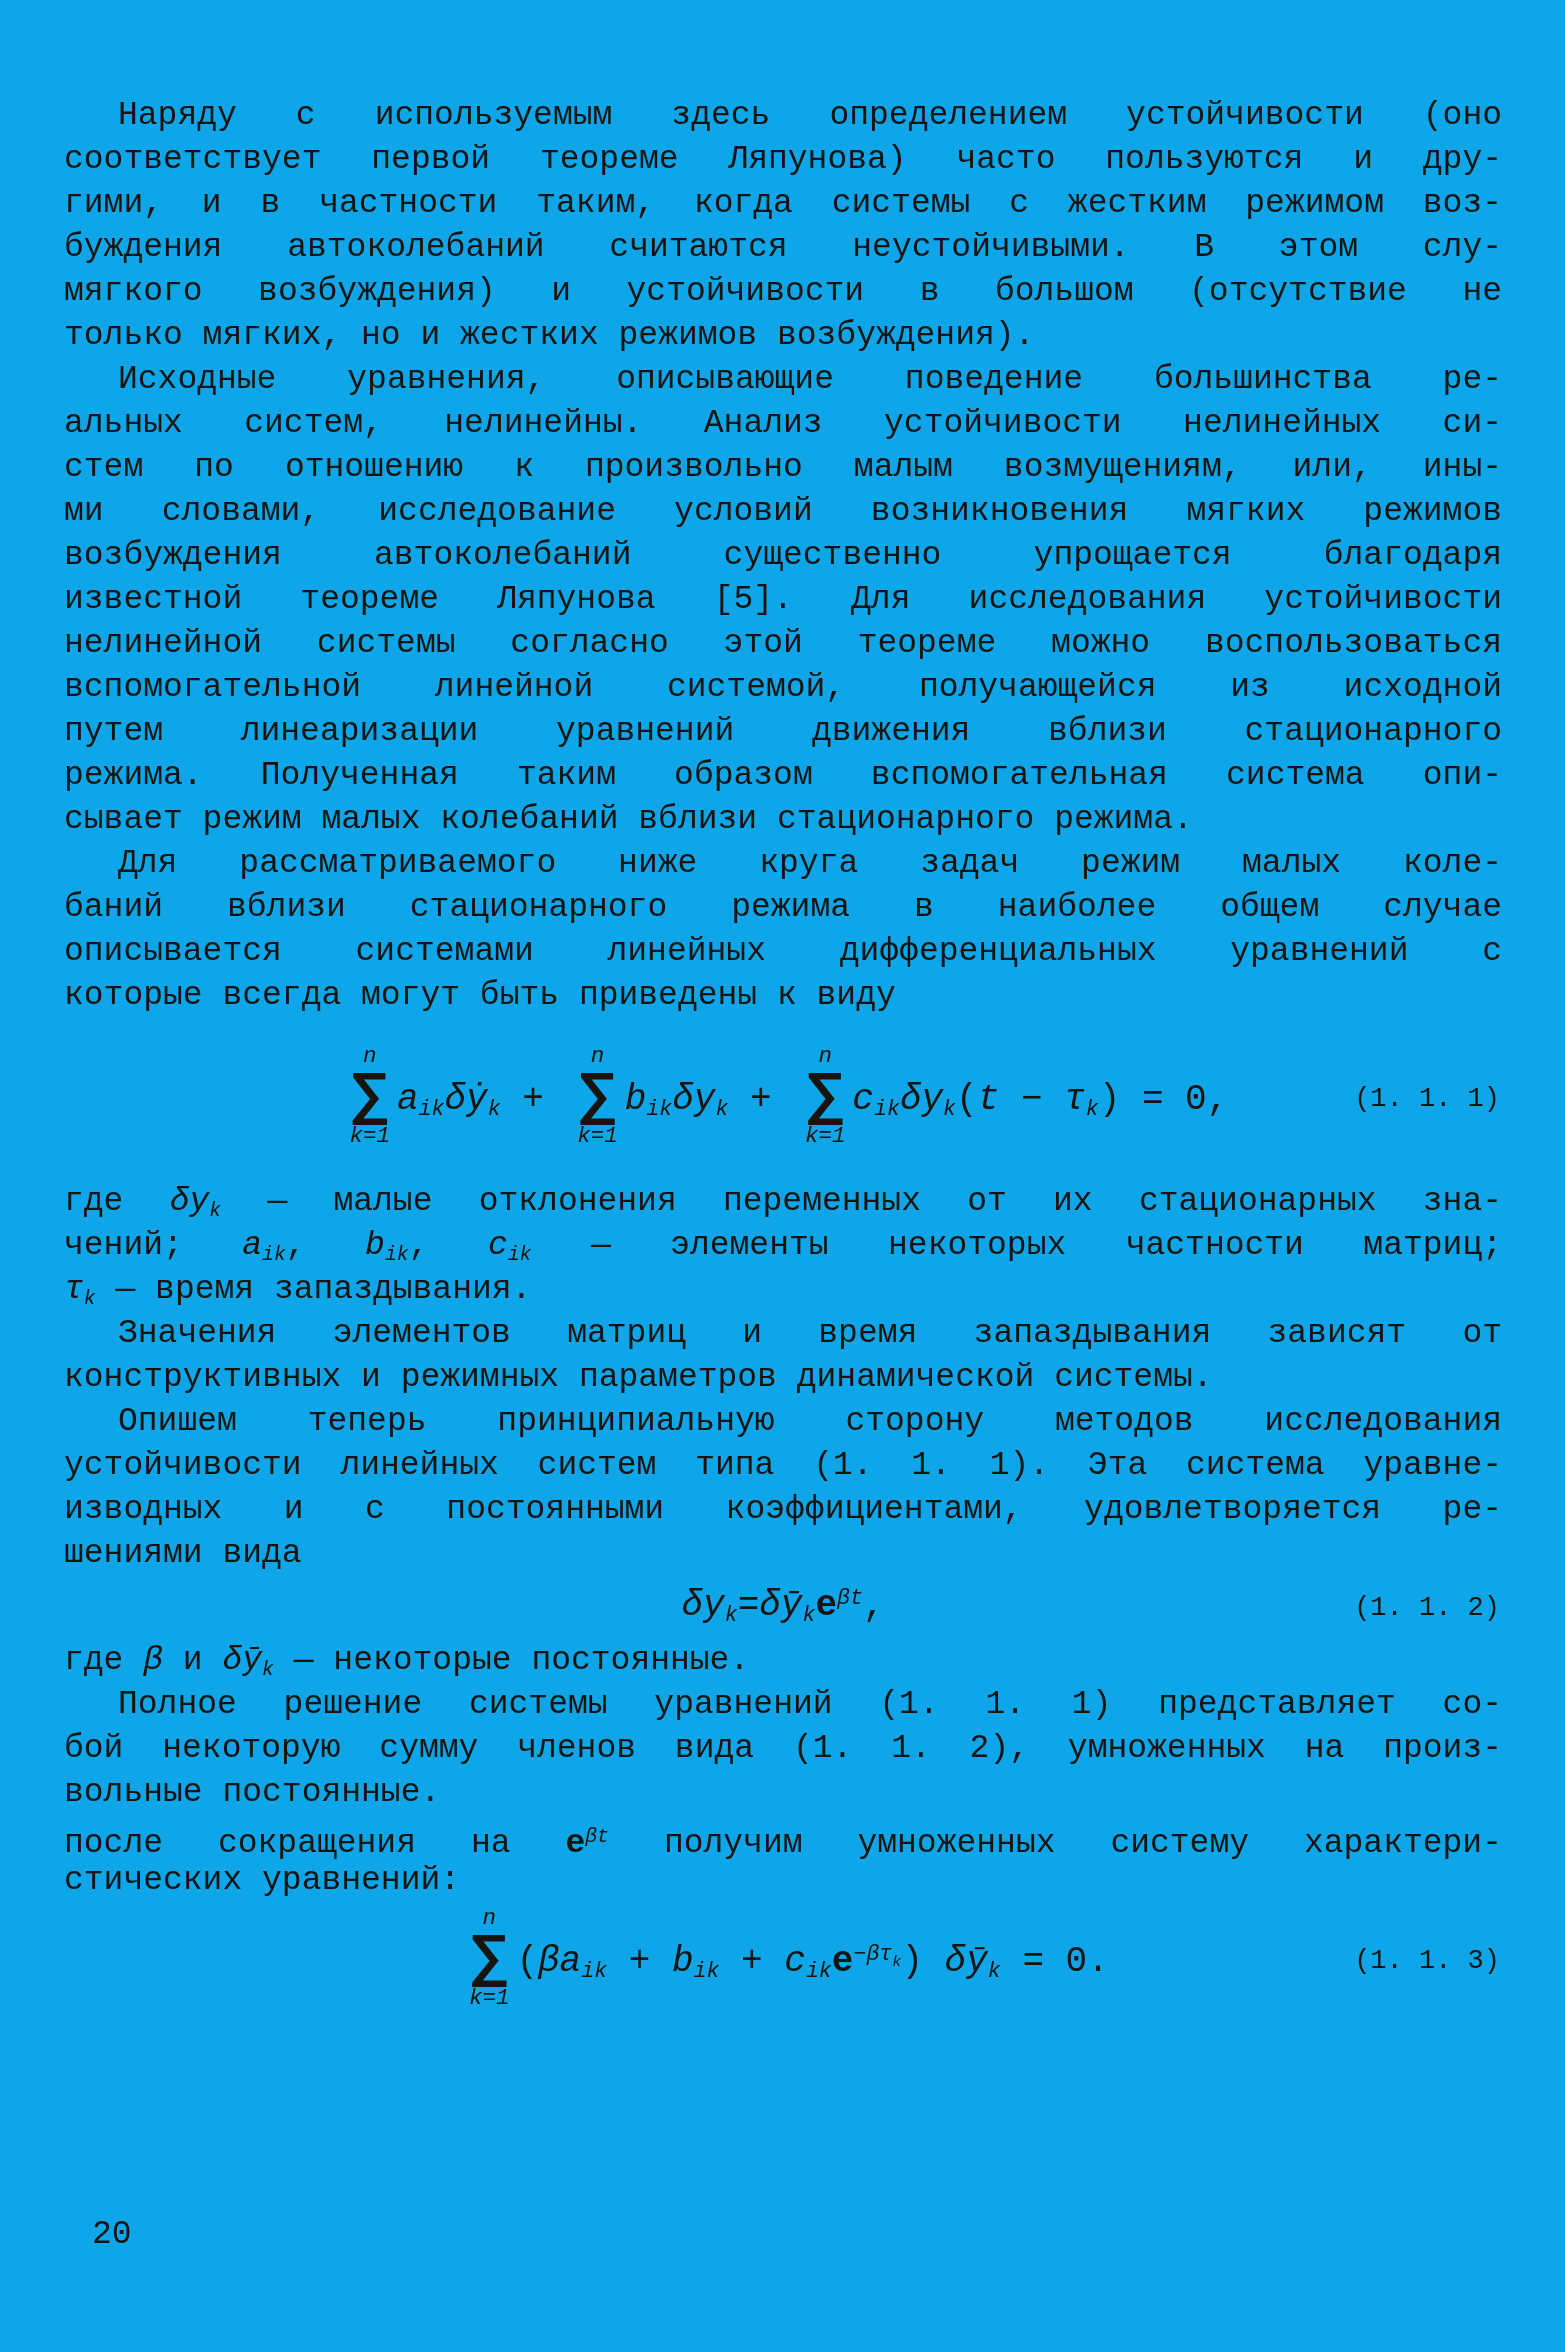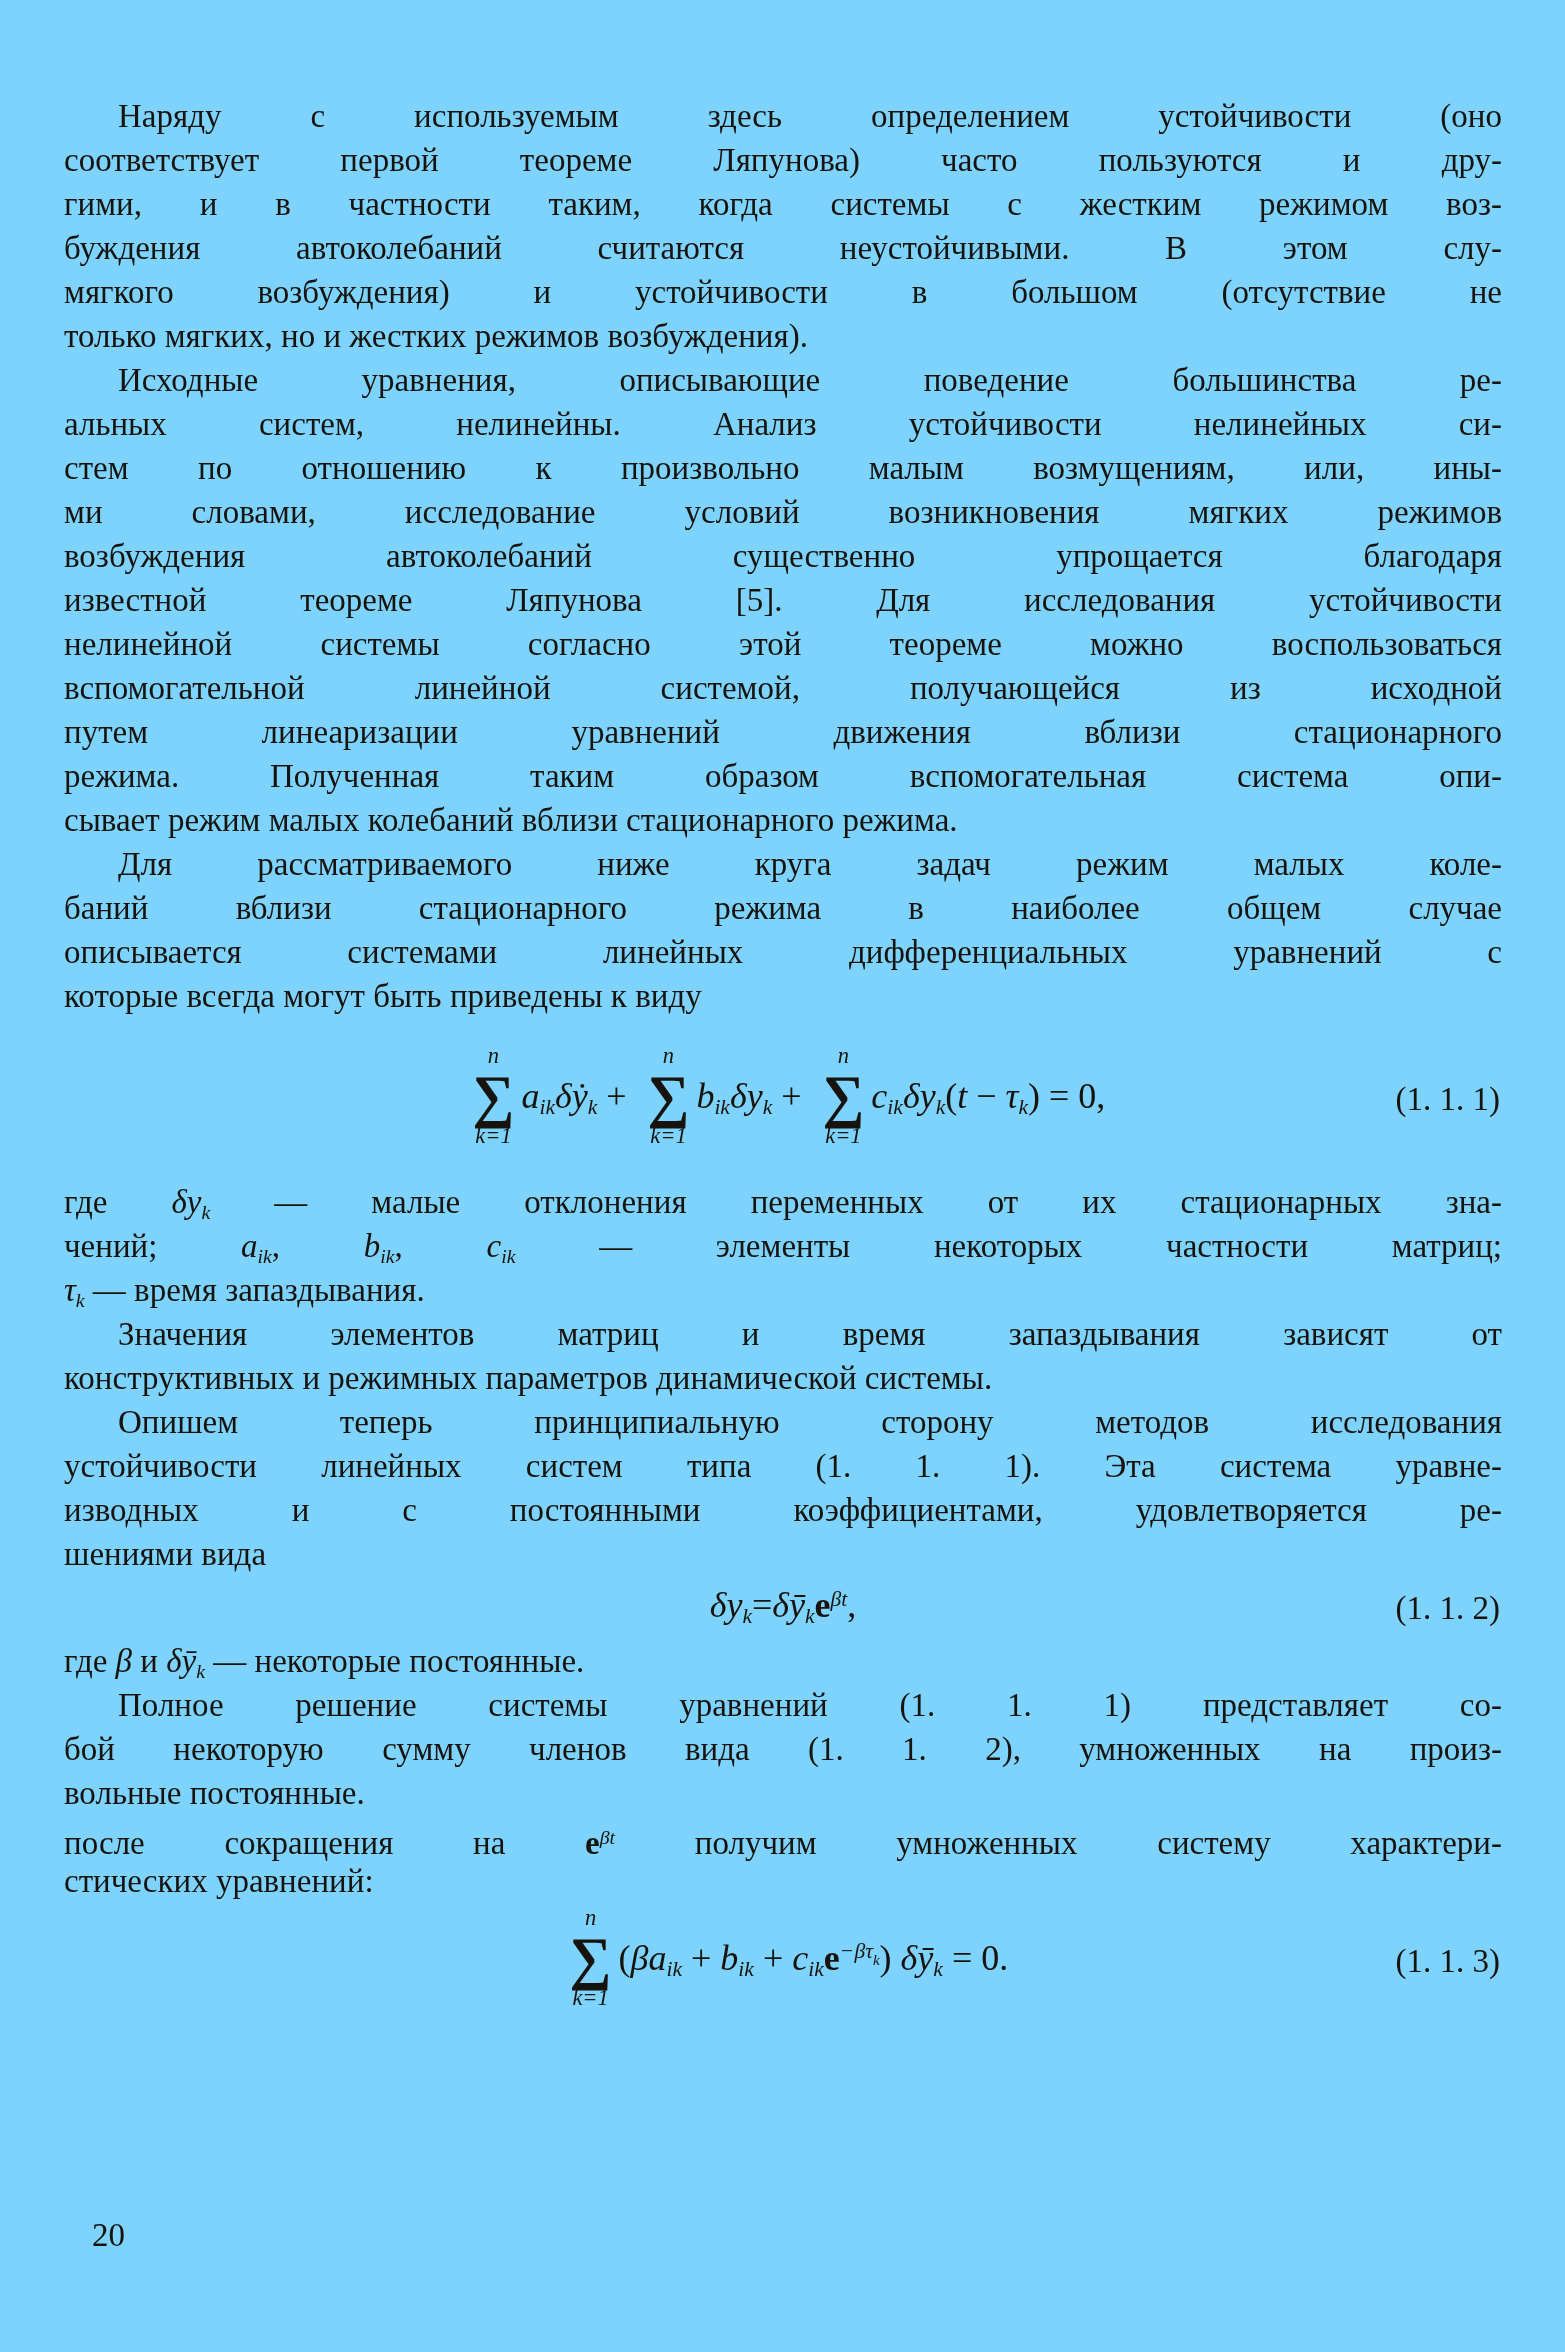--- a/index.html
+++ b/index.html
@@ -1,21 +1,21 @@
 <!DOCTYPE html>
 <html><head>
 <meta charset="utf-8">
 <title>Scanned book page 12</title>
 <style>
   html,body{margin:0;padding:0;background:#e8e8e4;}
   .page{
     position:relative;
     width:1565px;height:2352px;
-    background:#7dd3fc;
-    font-family:Liberation Serif, serif;
+    background:#0ea5e9;
+    font-family:Liberation Mono, monospace;
     color:#17130e;
     overflow:hidden;
     margin:0 auto;
   }
   .pbody{position:absolute;left:64px;top:94px;width:1438px;}
   .para{margin:0;}
   .line{height:44px;line-height:44px;font-size:33px;}
   .line.j{text-align:justify;text-align-last:justify;}
   .line.ind{text-indent:54px;}
   .r-n{}
@@ -26,21 +26,21 @@
   .r-supsub{font-style:italic;font-size:0.42em;vertical-align:0.30em;}
   .formula{position:relative;display:flex;align-items:center;justify-content:center;}
   .formula.f1{height:162px;}
   .formula.f2{height:63px;}
   .formula.f3{height:116px;}
   .fbody{display:inline-block;font-size:36px;line-height:1;white-space:nowrap;}
   .sum{display:inline-flex;flex-direction:column;align-items:center;vertical-align:middle;margin:0 6.9px 5.9px 11.8px;line-height:1;}
   .sum .top{font-style:italic;font-size:22.5px;line-height:22.5px;margin-bottom:1px;}
   .sum .sig{font-size:59px;font-weight:700;line-height:57px;}
   .sum .bot{font-style:italic;font-size:22.5px;line-height:22.5px;margin-top:0;}
-  .eqnum{position:absolute;right:2px;top:50%;transform:translateY(-50%);font-size:33px;}
+  .eqnum{position:absolute;right:2px;top:50%;transform:translateY(-50%);font-size:27px;}
   .pagenum{position:absolute;left:92px;top:2213px;font-size:33px;line-height:44px;}
 </style>
 </head>
 <body>
 
 <div class="page">
   <div class="pbody">
       <div class="para">
         <div class="line j ind">Наряду с используемым здесь определением устойчивости (оно</div>
         <div class="line j">соответствует первой теореме Ляпунова) часто пользуются и дру-</div>

